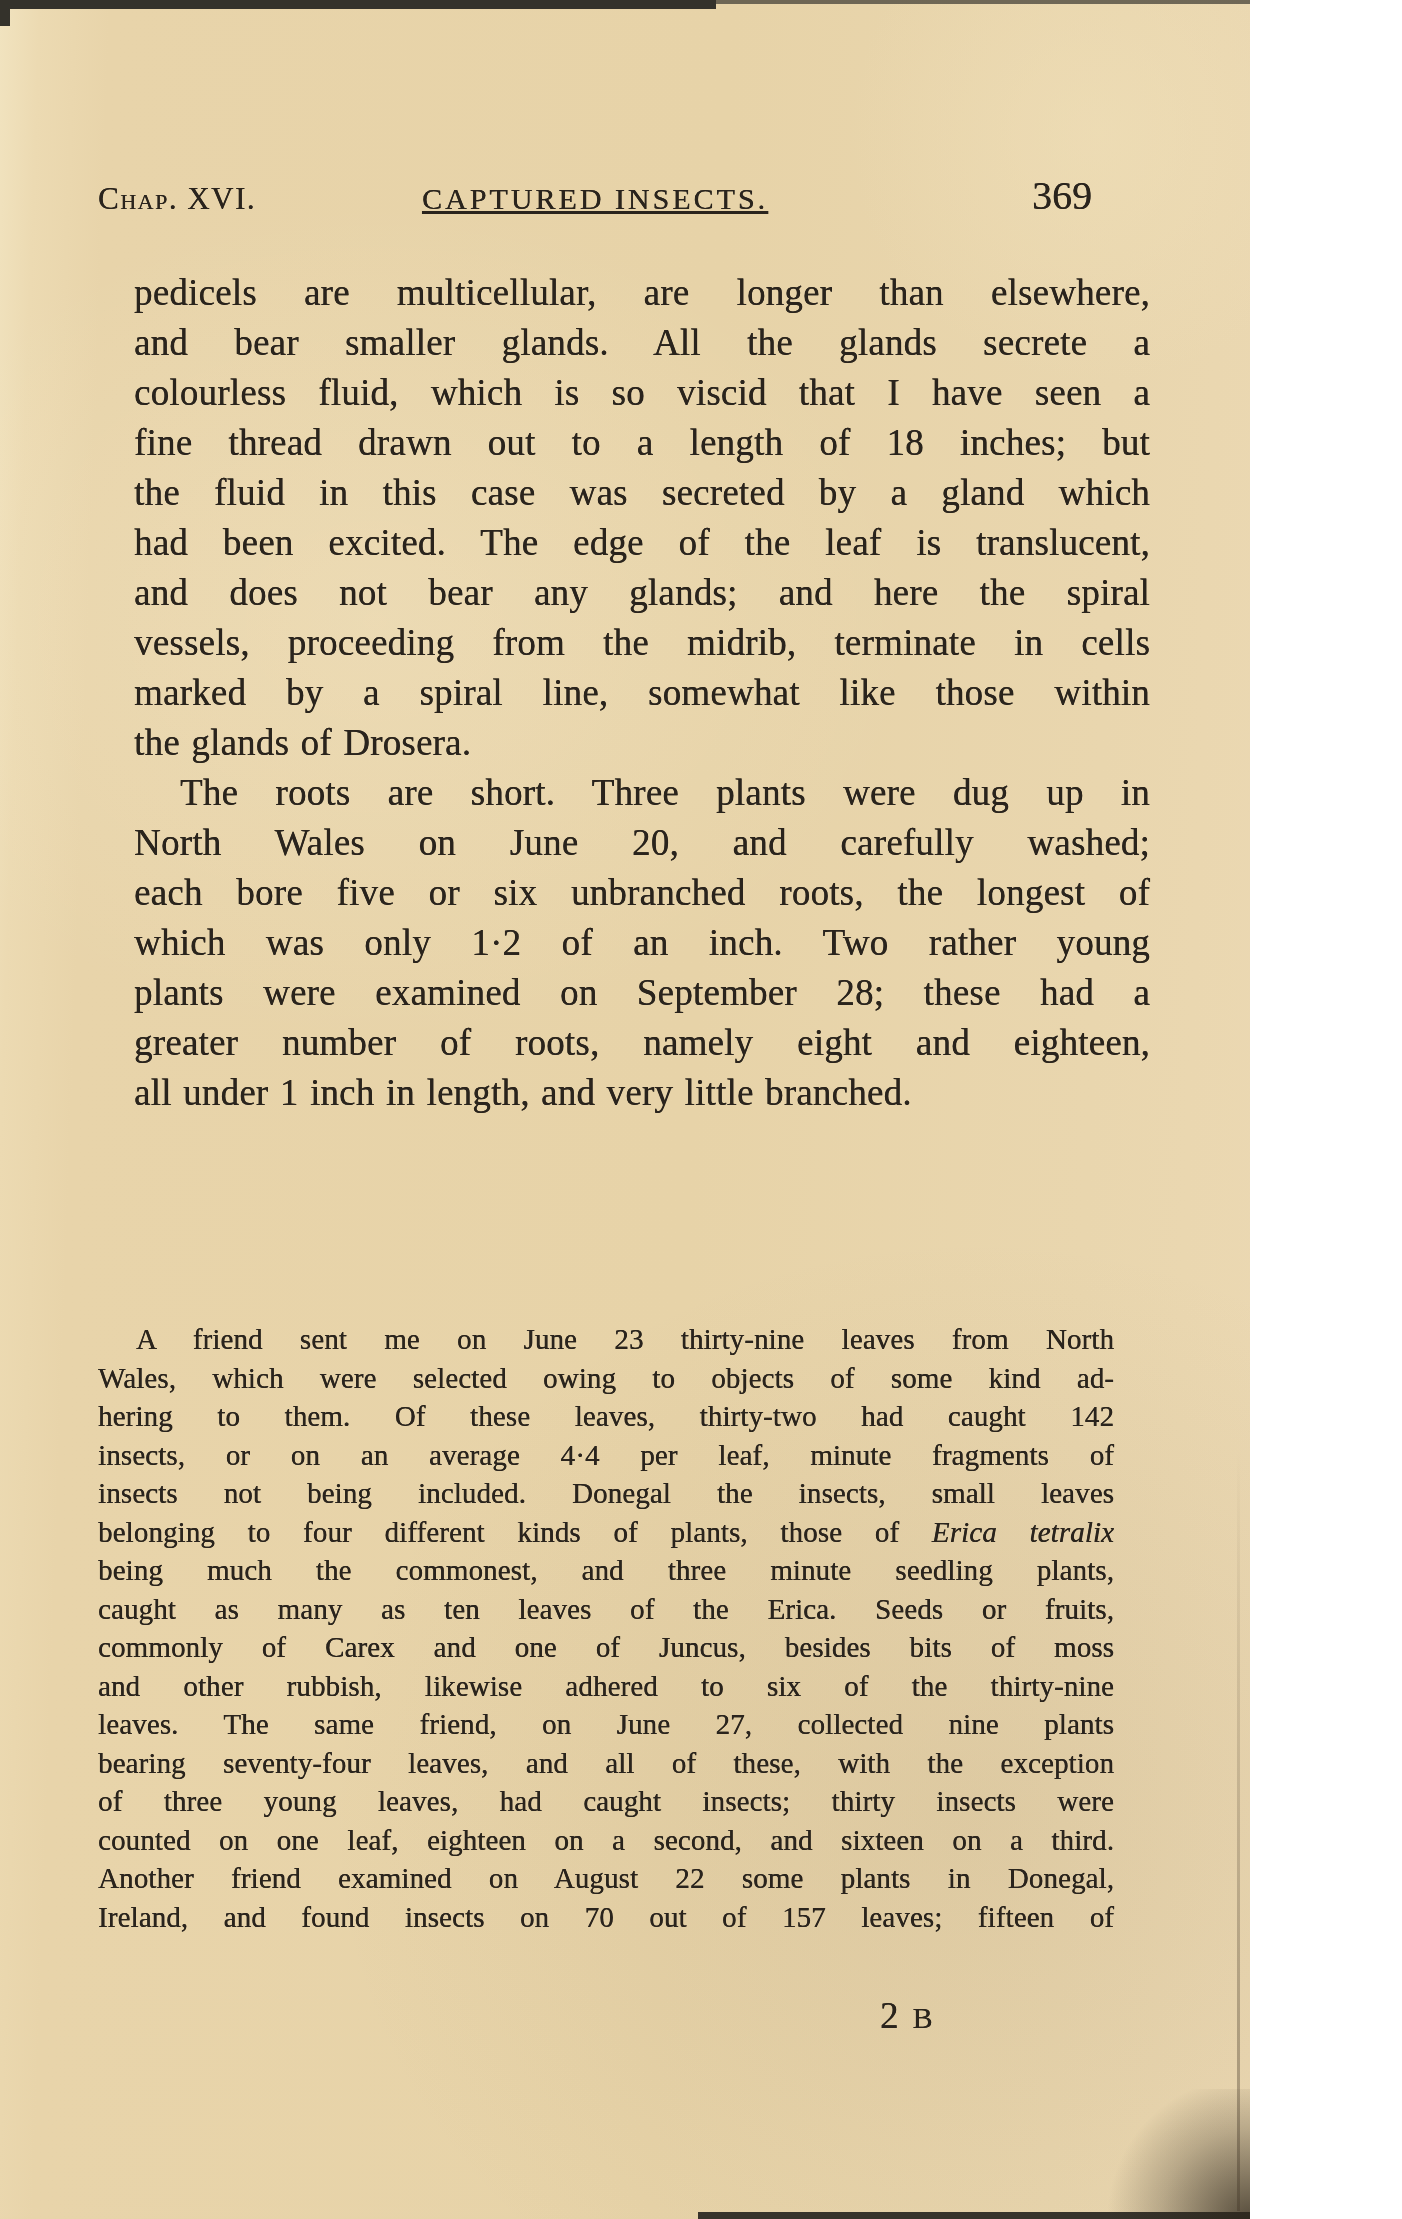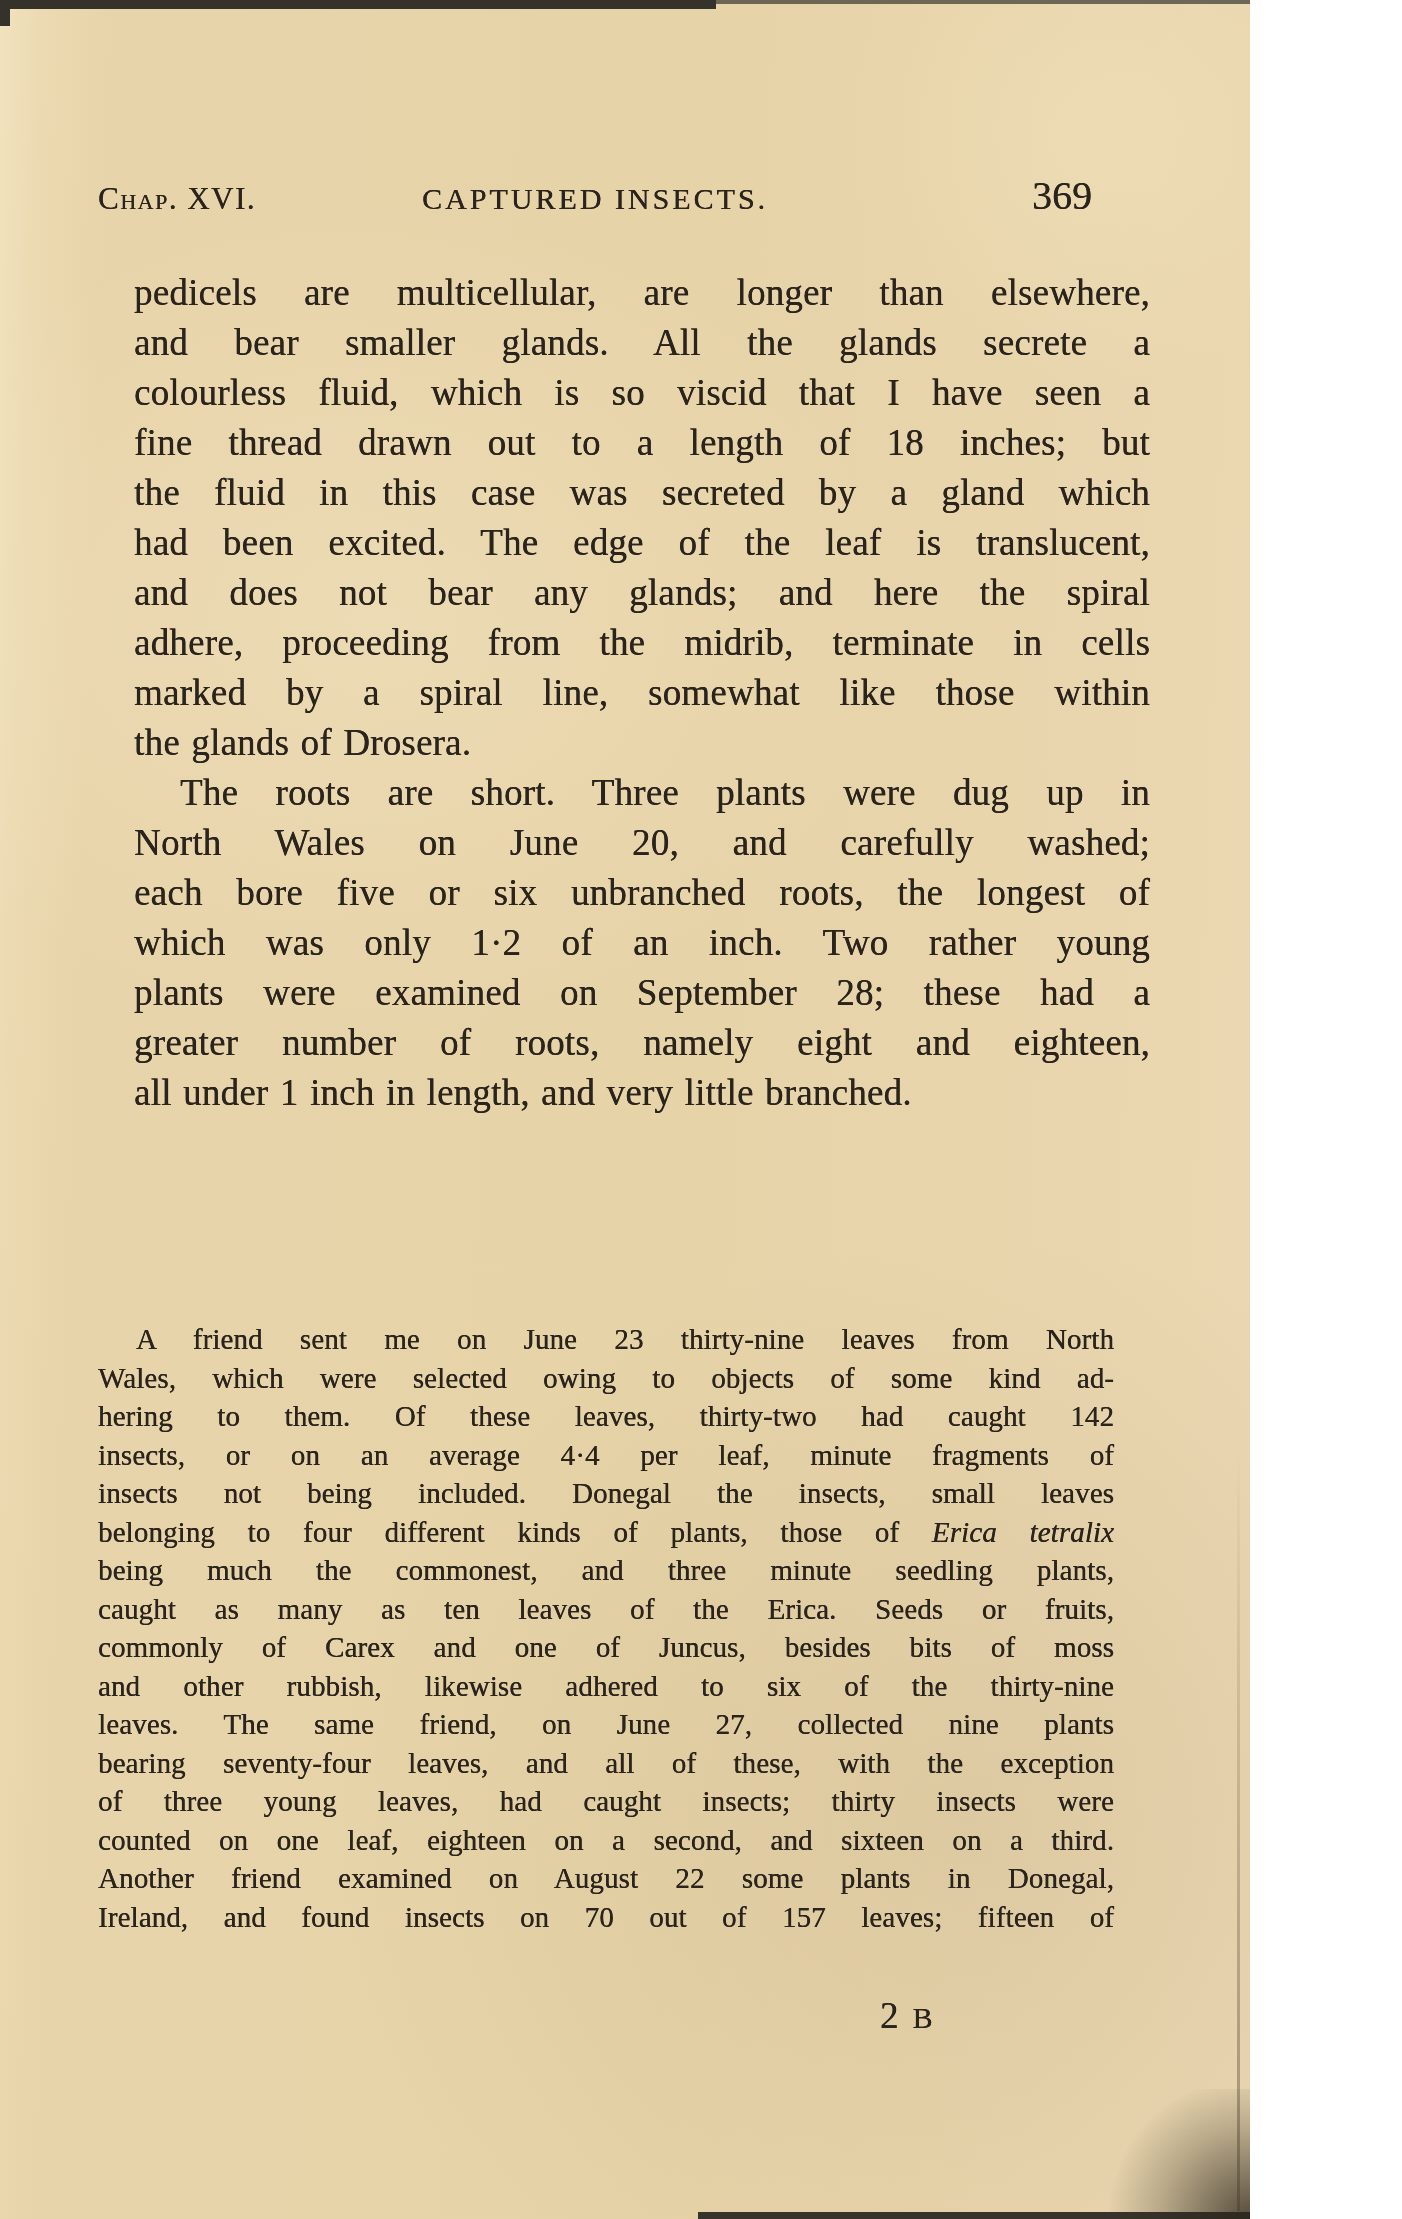--- a/index.html
+++ b/index.html
@@ -25,21 +25,21 @@
   .corner-top-left { position:absolute; left:0; top:0; width:10px; height:26px; background:#34322b; }
   .edge-bottom     { position:absolute; left:698px; right:0; bottom:0; height:7px; background:#37332b; }
   .corner-shadow   { position:absolute; right:0; bottom:0; width:150px; height:130px;
                      background:radial-gradient(circle at 100% 100%, rgba(45,38,28,0.78), rgba(45,38,28,0.25) 45%, transparent 72%); }
   .edge-right-line { position:absolute; right:10px; top:1450px; bottom:8px; width:3px;
                      background:linear-gradient(to bottom, transparent, rgba(70,58,42,0.45)); }
 
   
   .header { position:absolute; left:98px; top:172px; width:1016px; display:flex; align-items:baseline; }
   .chapter       { flex:1; font-variant:small-caps; font-size:31px; letter-spacing:1.5px; }
-  .running-title { flex:0 0 auto; font-size:30px; letter-spacing:3px; text-align:right; }
+  .running-title { flex:0 0 auto; font-size:30px; letter-spacing:3px; text-align:right;text-decoration:underline; }
   .page-number   { flex:1; text-align:right; font-size:40px; padding-right:22px; }
 
   
   .body-text {
     position:absolute; left:98px; top:268px; width:1016px;
     font-size:37px; line-height:50px; letter-spacing:0.2px; word-spacing:2px;margin-left:36px;
   }
   .small-print {
     position:absolute; left:98px; top:1320px; width:1016px;
     font-size:29px; line-height:38.5px; letter-spacing:0.1px; word-spacing:1.5px;
@@ -75,21 +75,21 @@
 
   <div class="body-text">
       <div class="para">
         <div class="line first">pedicels are multicellular, are longer than elsewhere,</div>
         <div class="line">and bear smaller glands.  All the glands secrete a</div>
         <div class="line">colourless fluid, which is so viscid that I have seen a</div>
         <div class="line">fine thread drawn out to a length of 18 inches; but</div>
         <div class="line">the fluid in this case was secreted by a gland which</div>
         <div class="line">had been excited.  The edge of the leaf is translucent,</div>
         <div class="line">and does not bear any glands; and here the spiral</div>
-        <div class="line">adhere, proceeding from the midrib, terminate in cells</div>
+        <div class="line">vessels, proceeding from the midrib, terminate in cells</div>
         <div class="line">marked by a spiral line, somewhat like those within</div>
         <div class="line last">the glands of Drosera.</div>
       </div>
       <div class="para indent">
         <div class="line first">The roots are short.  Three plants were dug up in</div>
         <div class="line">North Wales on June 20, and carefully washed;</div>
         <div class="line">each bore five or six unbranched roots, the longest of</div>
         <div class="line">which was only 1·2 of an inch.  Two rather young</div>
         <div class="line">plants were examined on September 28; these had a</div>
         <div class="line">greater number of roots, namely eight and eighteen,</div>

